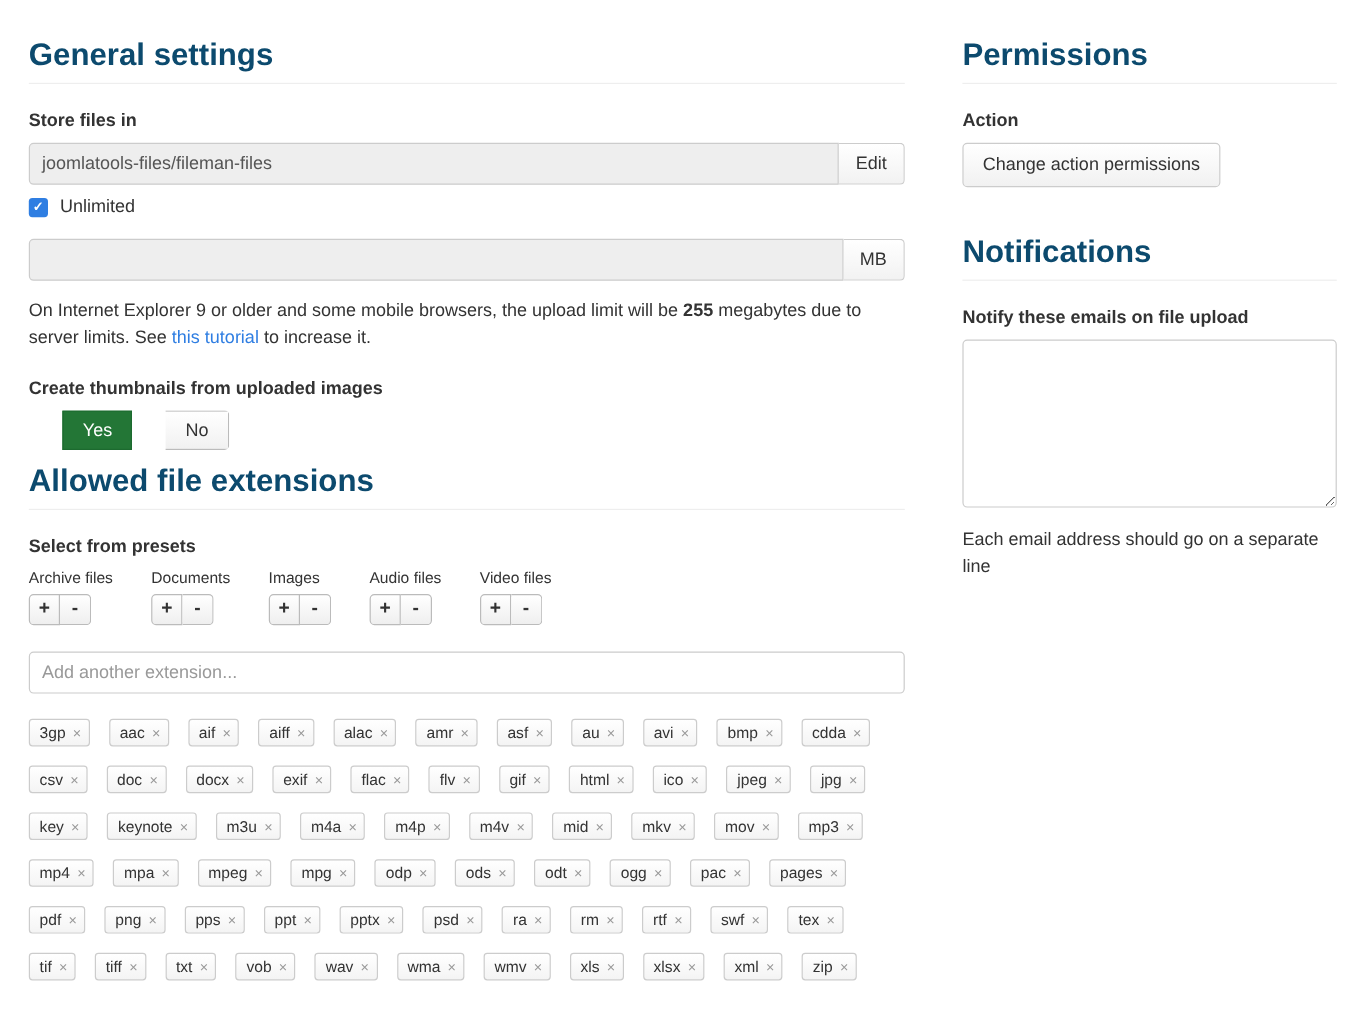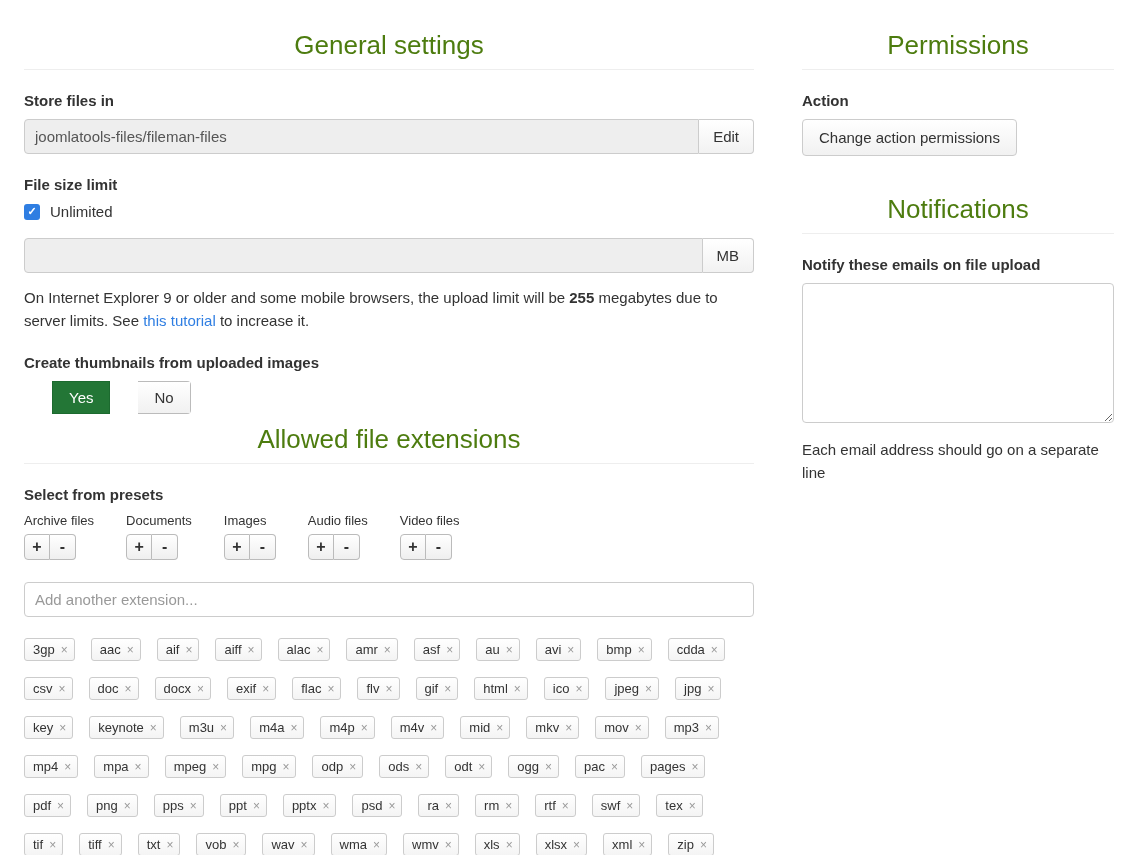--- a/index.html
+++ b/index.html
@@ -9,26 +9,25 @@
     color: #333;
     background: #fff;
     margin: 0;
     padding: 20px 24px;
   }
   .layout { display: flex; gap: 48px; }
   .col-main { flex: 0 0 730px; }
   .col-side { flex: 1; }
   h2.section-title {
     font-size: 26px;
-    font-weight: 400;
-    color: #4d7c0f;
+    font-weight: 700;
+    color: #0c4a6e;
     margin: 10px 0 8px 0;
     padding-bottom: 8px;
     border-bottom: 1px solid #eee;
-    text-align: center;
   }
   .field-label {
     font-weight: 700;
     font-size: 15px;
     color: #333;
     margin: 22px 0 10px 0;
   }
   .input-group { display: flex; }
   .text-input-ro {
     flex: 1;
@@ -113,21 +112,20 @@
 
   <div class="col-main">
     <h2 class="section-title">General settings</h2>
 
     <div class="field-label">Store files in</div>
     <div class="input-group">
       <div class="text-input-ro">joomlatools-files/fileman-files</div>
       <button class="addon-btn">Edit</button>
     </div>
 
-    <div class="field-label">File size limit</div>
     <div class="cbx-row">
       <div class="cbx">✓</div>
       <span style="font-size:15px;">Unlimited</span>
     </div>
     <div class="input-group" style="margin-top:18px;">
       <div class="text-input-ro" style="background:#eeeeee;"></div>
       <div class="addon-label">MB</div>
     </div>
     <div class="help-text">
       <span>On Internet Explorer 9 or older and some mobile browsers, the upload limit will be </span><b>255</b><span> megabytes due to server limits. See </span><a href="#">this tutorial</a><span> to increase it.</span>

